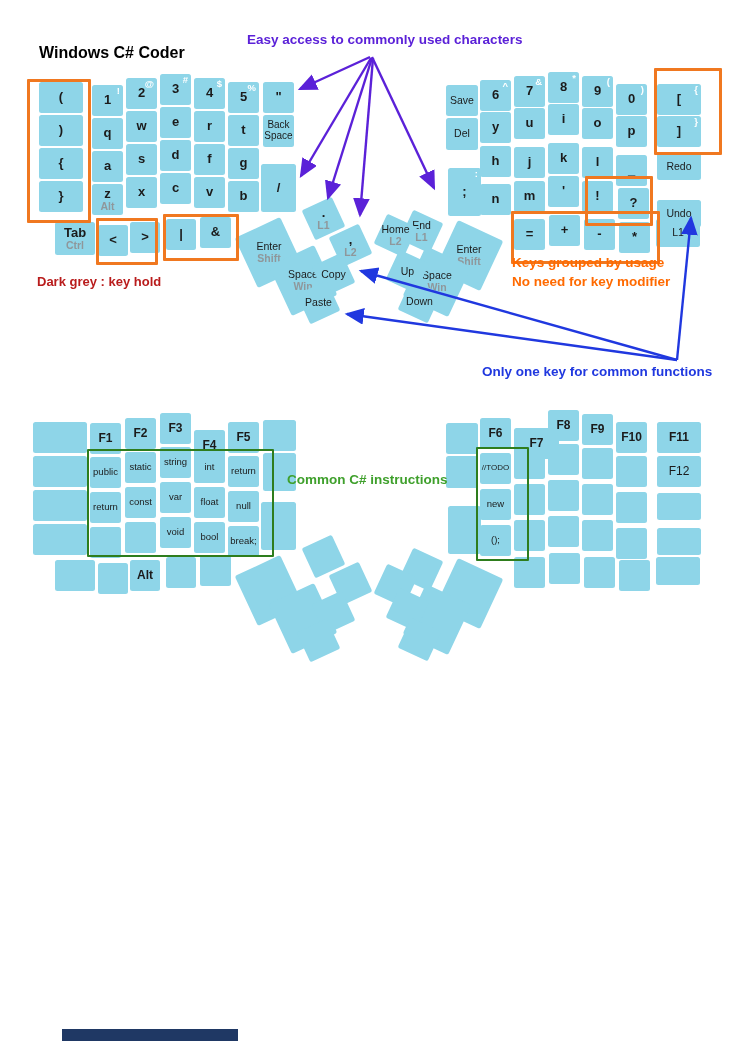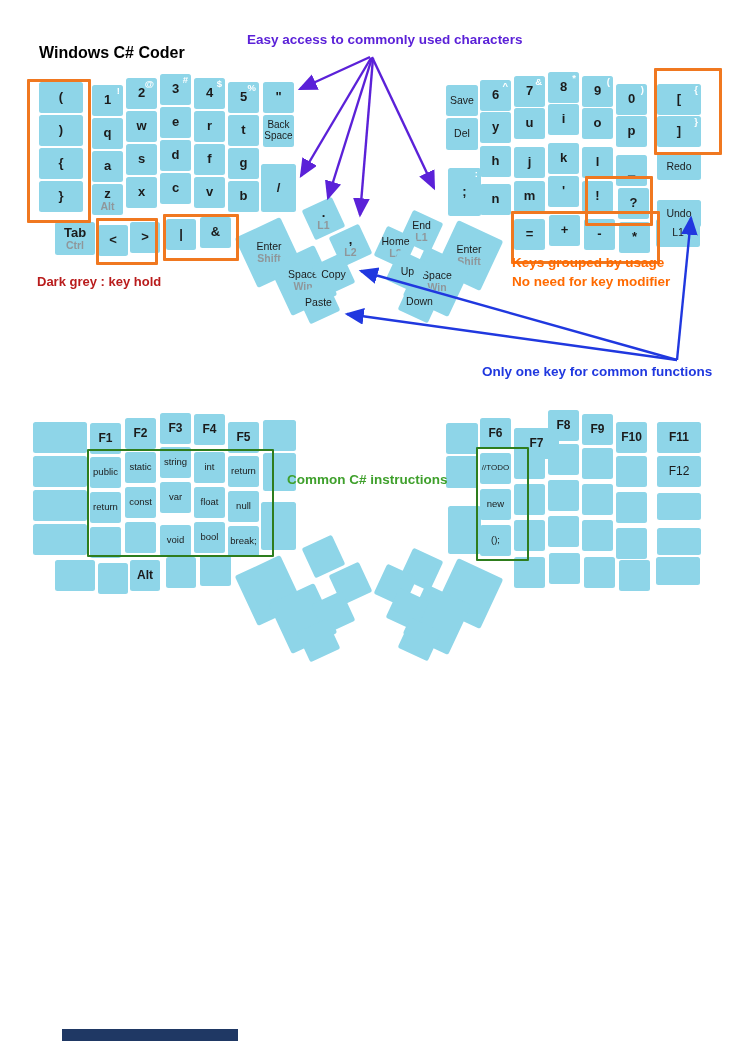--- a/index.html
+++ b/index.html
@@ -343,21 +343,21 @@
       </div>
       <div class="key" style="left: 656px; top: 219px; width: 44px; height: 28px;">
         <div class="bg"></div>
         <span class="kl" style="font-size: 10.5px; font-weight: 400;">L1</span>
       </div>
       <div class="key" style="left: 405px; top: 215px; width: 33px; height: 33px;">
         <div class="bg" style="transform: rotate(25deg);"></div>
         <span class="kl" style="font-size: 10.5px; font-weight: 400;">End</span>
         <span class="hold">L1</span>
       </div>
-      <div class="key" style="left: 379px; top: 231px; width: 33px; height: 33px;">
+      <div class="key" style="left: 379px; top: 219px; width: 33px; height: 33px;">
         <div class="bg" style="transform: rotate(25deg);"></div>
         <span class="kl" style="font-size: 10.5px; font-weight: 400;">Home</span>
         <span class="hold">L2</span>
       </div>
       <div class="key" style="left: 444px; top: 228px; width: 50px; height: 55px;">
         <div class="bg" style="transform: rotate(25deg);"></div>
         <span class="kl" style="font-size: 10.5px; font-weight: 400;">Enter</span>
         <span class="hold">Shift</span>
       </div>
       <div class="key" style="left: 412px; top: 254px; width: 50px; height: 55px;">
@@ -420,25 +420,25 @@
         <span class="kl" style="font-size: 12px; font-weight: 700;">F3</span>
       </div>
       <div class="key" style="left: 160px; top: 447px; width: 31px; height: 31px;">
         <div class="bg"></div>
         <span class="kl" style="font-size: 9.5px; font-weight: 400;">string</span>
       </div>
       <div class="key" style="left: 160px; top: 482px; width: 31px; height: 31px;">
         <div class="bg"></div>
         <span class="kl" style="font-size: 9.5px; font-weight: 400;">var</span>
       </div>
-      <div class="key" style="left: 160px; top: 517px; width: 31px; height: 31px; margin-top: 8px;">
+      <div class="key" style="left: 160px; top: 517px; width: 31px; height: 31px;">
         <div class="bg"></div>
         <span class="kl" style="font-size: 9.5px; font-weight: 400;">void</span>
       </div>
-      <div class="key" style="left: 194px; top: 414px; width: 31px; height: 31px;">
+      <div class="key" style="left: 194px; top: 430px; width: 31px; height: 31px;">
         <div class="bg"></div>
         <span class="kl" style="font-size: 12px; font-weight: 700;">F4</span>
       </div>
       <div class="key" style="left: 194px; top: 452px; width: 31px; height: 31px;">
         <div class="bg"></div>
         <span class="kl" style="font-size: 9.5px; font-weight: 400;">int</span>
       </div>
       <div class="key" style="left: 194px; top: 487px; width: 31px; height: 31px;">
         <div class="bg"></div>
         <span class="kl" style="font-size: 9.5px; font-weight: 400;">float</span>

